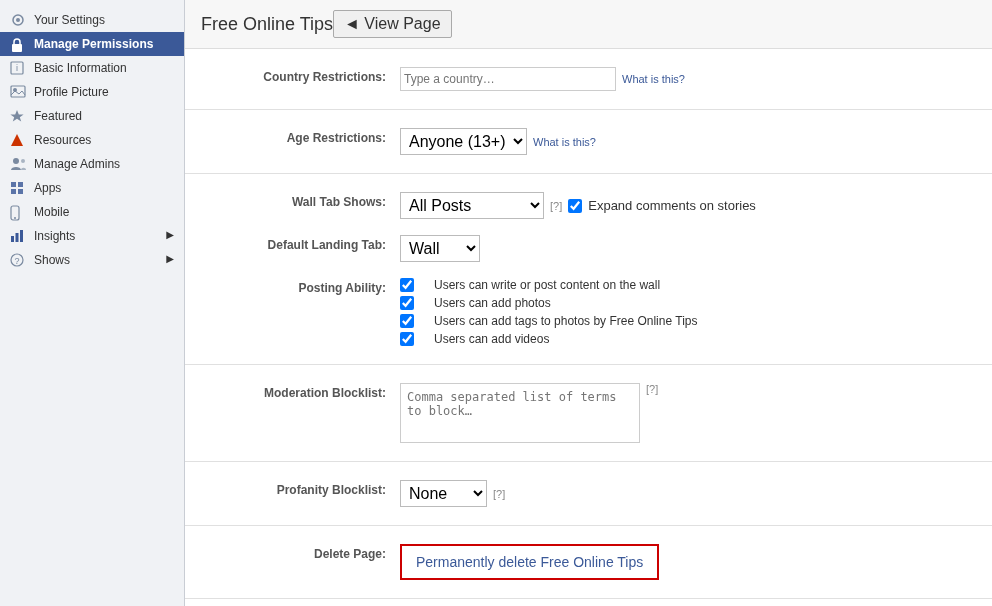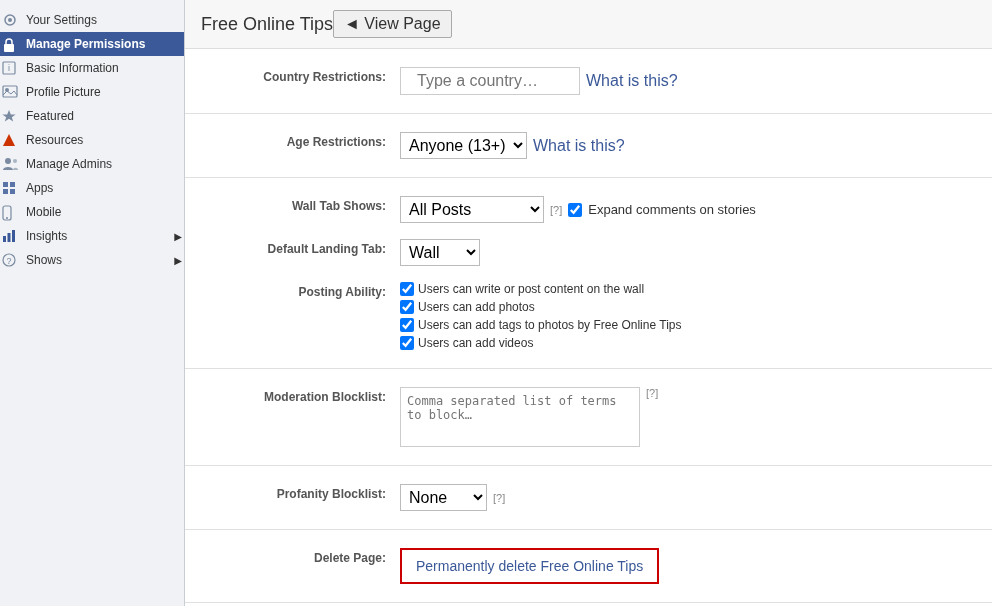--- a/index.html
+++ b/index.html
@@ -7,21 +7,21 @@
 
     #app { display: flex; flex-direction: column; min-height: 606px; width: 992px; }
 
     
     #main-layout { display: flex; flex: 1; }
 
     
     #sidebar { width: 185px; background: #f0f2f5; border-right: 1px solid #c9cdd4; padding-top: 8px; min-height: 540px; }
 
     .sidebar-item {
-      display: flex; align-items: center; padding: 5px 2px; cursor: pointer; font-size: 12px; color: #333;
+      display: flex; align-items: flex-start; padding: 5px 10px; cursor: pointer; font-size: 12px; color: #333;
     }
     .sidebar-item.active { background: #3b5998; color: #fff; font-weight: bold; }
     .sidebar-icon {
       width: 18px; height: 14px; margin-right: 6px; display: inline-block; flex-shrink: 0;
     }
     .sidebar-item .arrow { margin-left: auto; font-size: 10px; }
 
     
     #content { flex: 1; background: #fff; }
 
@@ -39,28 +39,28 @@
 
     
     #form-area { padding: 0; }
 
     .form-section { padding: 10px 20px 10px 20px; border-bottom: 1px solid #e0e0e0; }
     .form-row { display: flex; align-items: flex-start; padding: 8px 0; }
     .form-label { width: 195px; text-align: right; padding-right: 14px; font-weight: bold; font-size: 12px; color: #555; flex-shrink: 0; padding-top: 3px; }
     .form-control { flex: 1; display: flex; align-items: center; flex-wrap: wrap; gap: 6px; }
 
     input[type="checkbox"] { width: 14px; height: 14px; }
-    input[type="text"] { border: 1px solid #ccc; padding: 4px 16px; font-size: 16px; width: 180px; color: #888; }
+    input[type="text"] { border: 1px solid #ccc; padding: 4px 3px; font-size: 12px; width: 216px; color: #888; }
     select { border: 1px solid #bbb; padding: 3px 4px; font-size: 16px; background: #fff; }
     textarea { border: 1px solid #ccc; padding: 6px; font-size: 12px; width: 240px; height: 60px; color: #aaa; resize: none; }
 
-    .what-is-this { color: #3b5998; font-size: 16px; cursor: pointer; text-decoration: none; }
+    .what-is-this { color: #3b5998; font-size: 11px; cursor: pointer; text-decoration: none; }
     .help-bracket { color: #888; font-size: 11px; cursor: pointer; }
 
-    .checkbox-row { display: flex; align-items: center; gap: 4px; width: 100%; font-size: 12px; }
+    .checkbox-row { display: flex; align-items: center; gap: 20px; width: 100%; font-size: 12px; }
 
     .posting-ability-group { display: flex; flex-direction: column; gap: 4px; }
 
     
     .delete-box {
       border: 2px solid #cc0000; padding: 8px 14px; display: inline-flex; align-items: center; gap: 8px;
     }
     .delete-link { color: #3b5998; font-size: 14px; cursor: pointer; text-decoration: none; }
   </style>
 </head>

